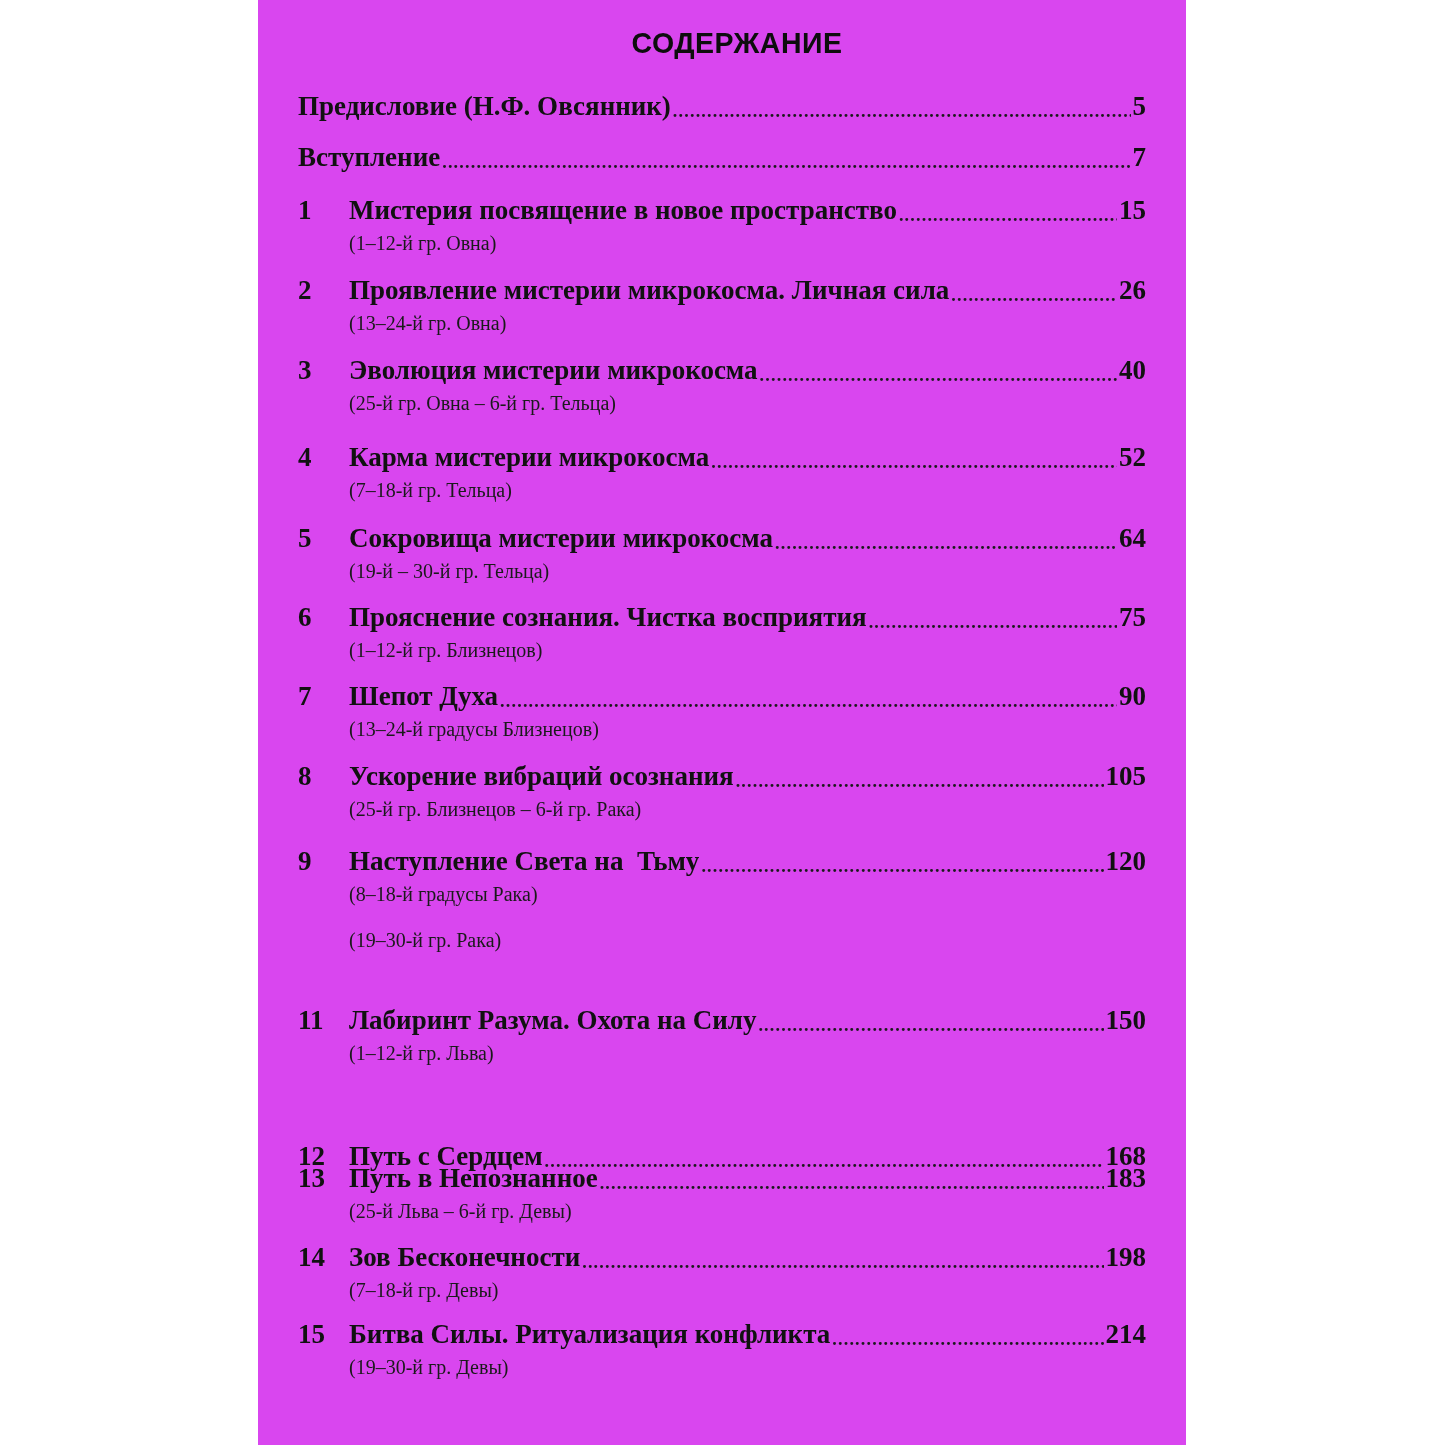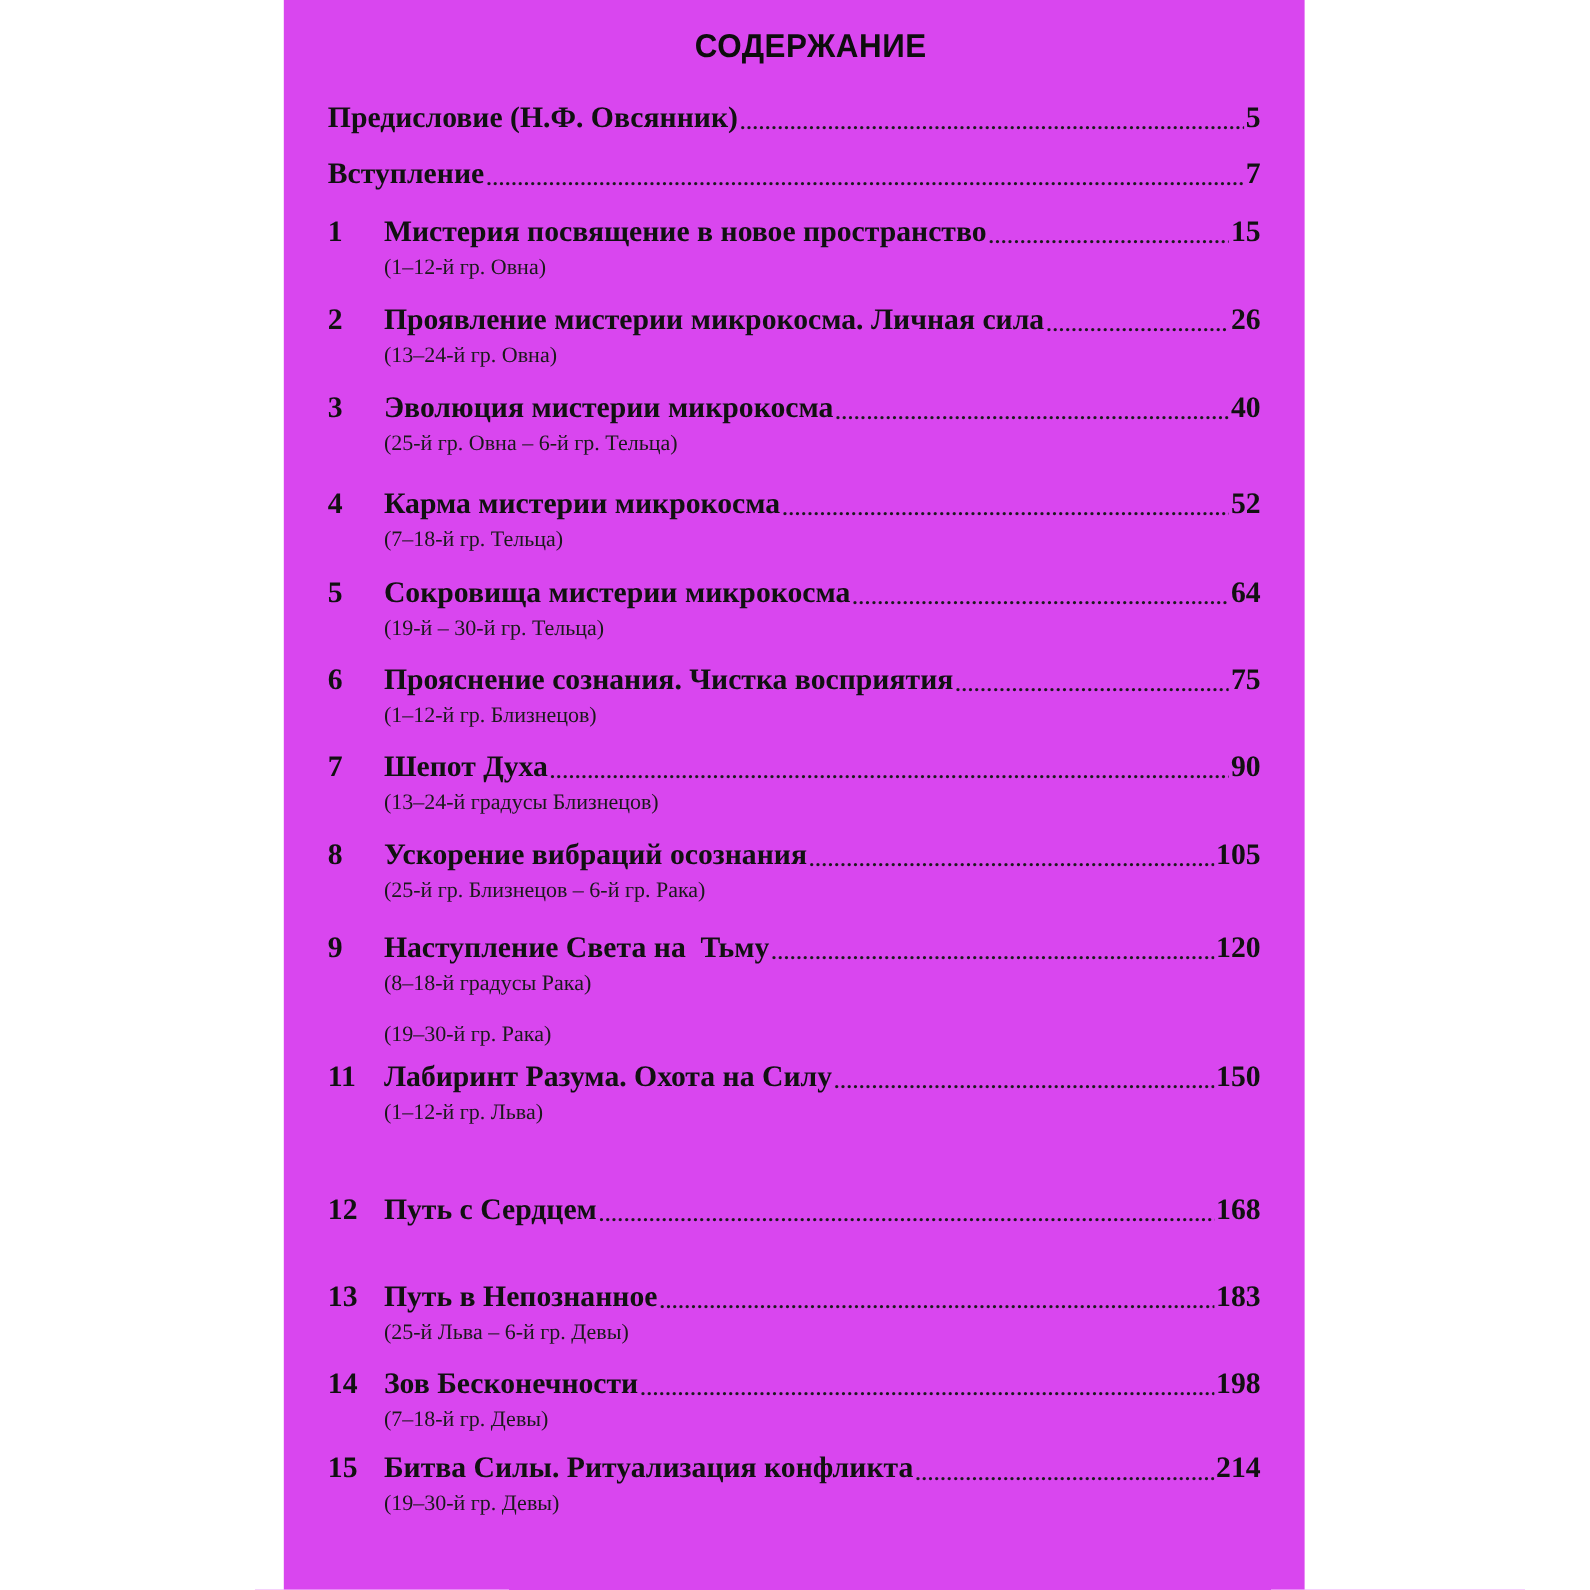--- a/index.html
+++ b/index.html
@@ -194,31 +194,31 @@
       <span class="dots"></span>
       <span class="page-num">120</span>
     </div>
     <div class="sub">(8–18-й градусы Рака)</div>
   </div>
 
   <div class="entry" style="top:923px;">
     <div class="sub">(19–30-й гр. Рака)</div>
   </div>
 
-  <div class="entry" style="top:960px;">
+  <div class="entry" style="top:1002px;">
     <div class="line">
       <span class="num">11</span>
       <span class="label">Лабиринт Разума. Охота на Силу</span>
       <span class="dots"></span>
       <span class="page-num">150</span>
     </div>
     <div class="sub">(1–12-й гр. Льва)</div>
   </div>
 
-  <div class="entry" style="top:1081px;">
+  <div class="entry" style="top:1138px;">
     <div class="line">
       <span class="num">12</span>
       <span class="label">Путь с Сердцем</span>
       <span class="dots"></span>
       <span class="page-num">168</span>
     </div>
   </div>
 
   <div class="entry" style="top:1160px;">
     <div class="line">

